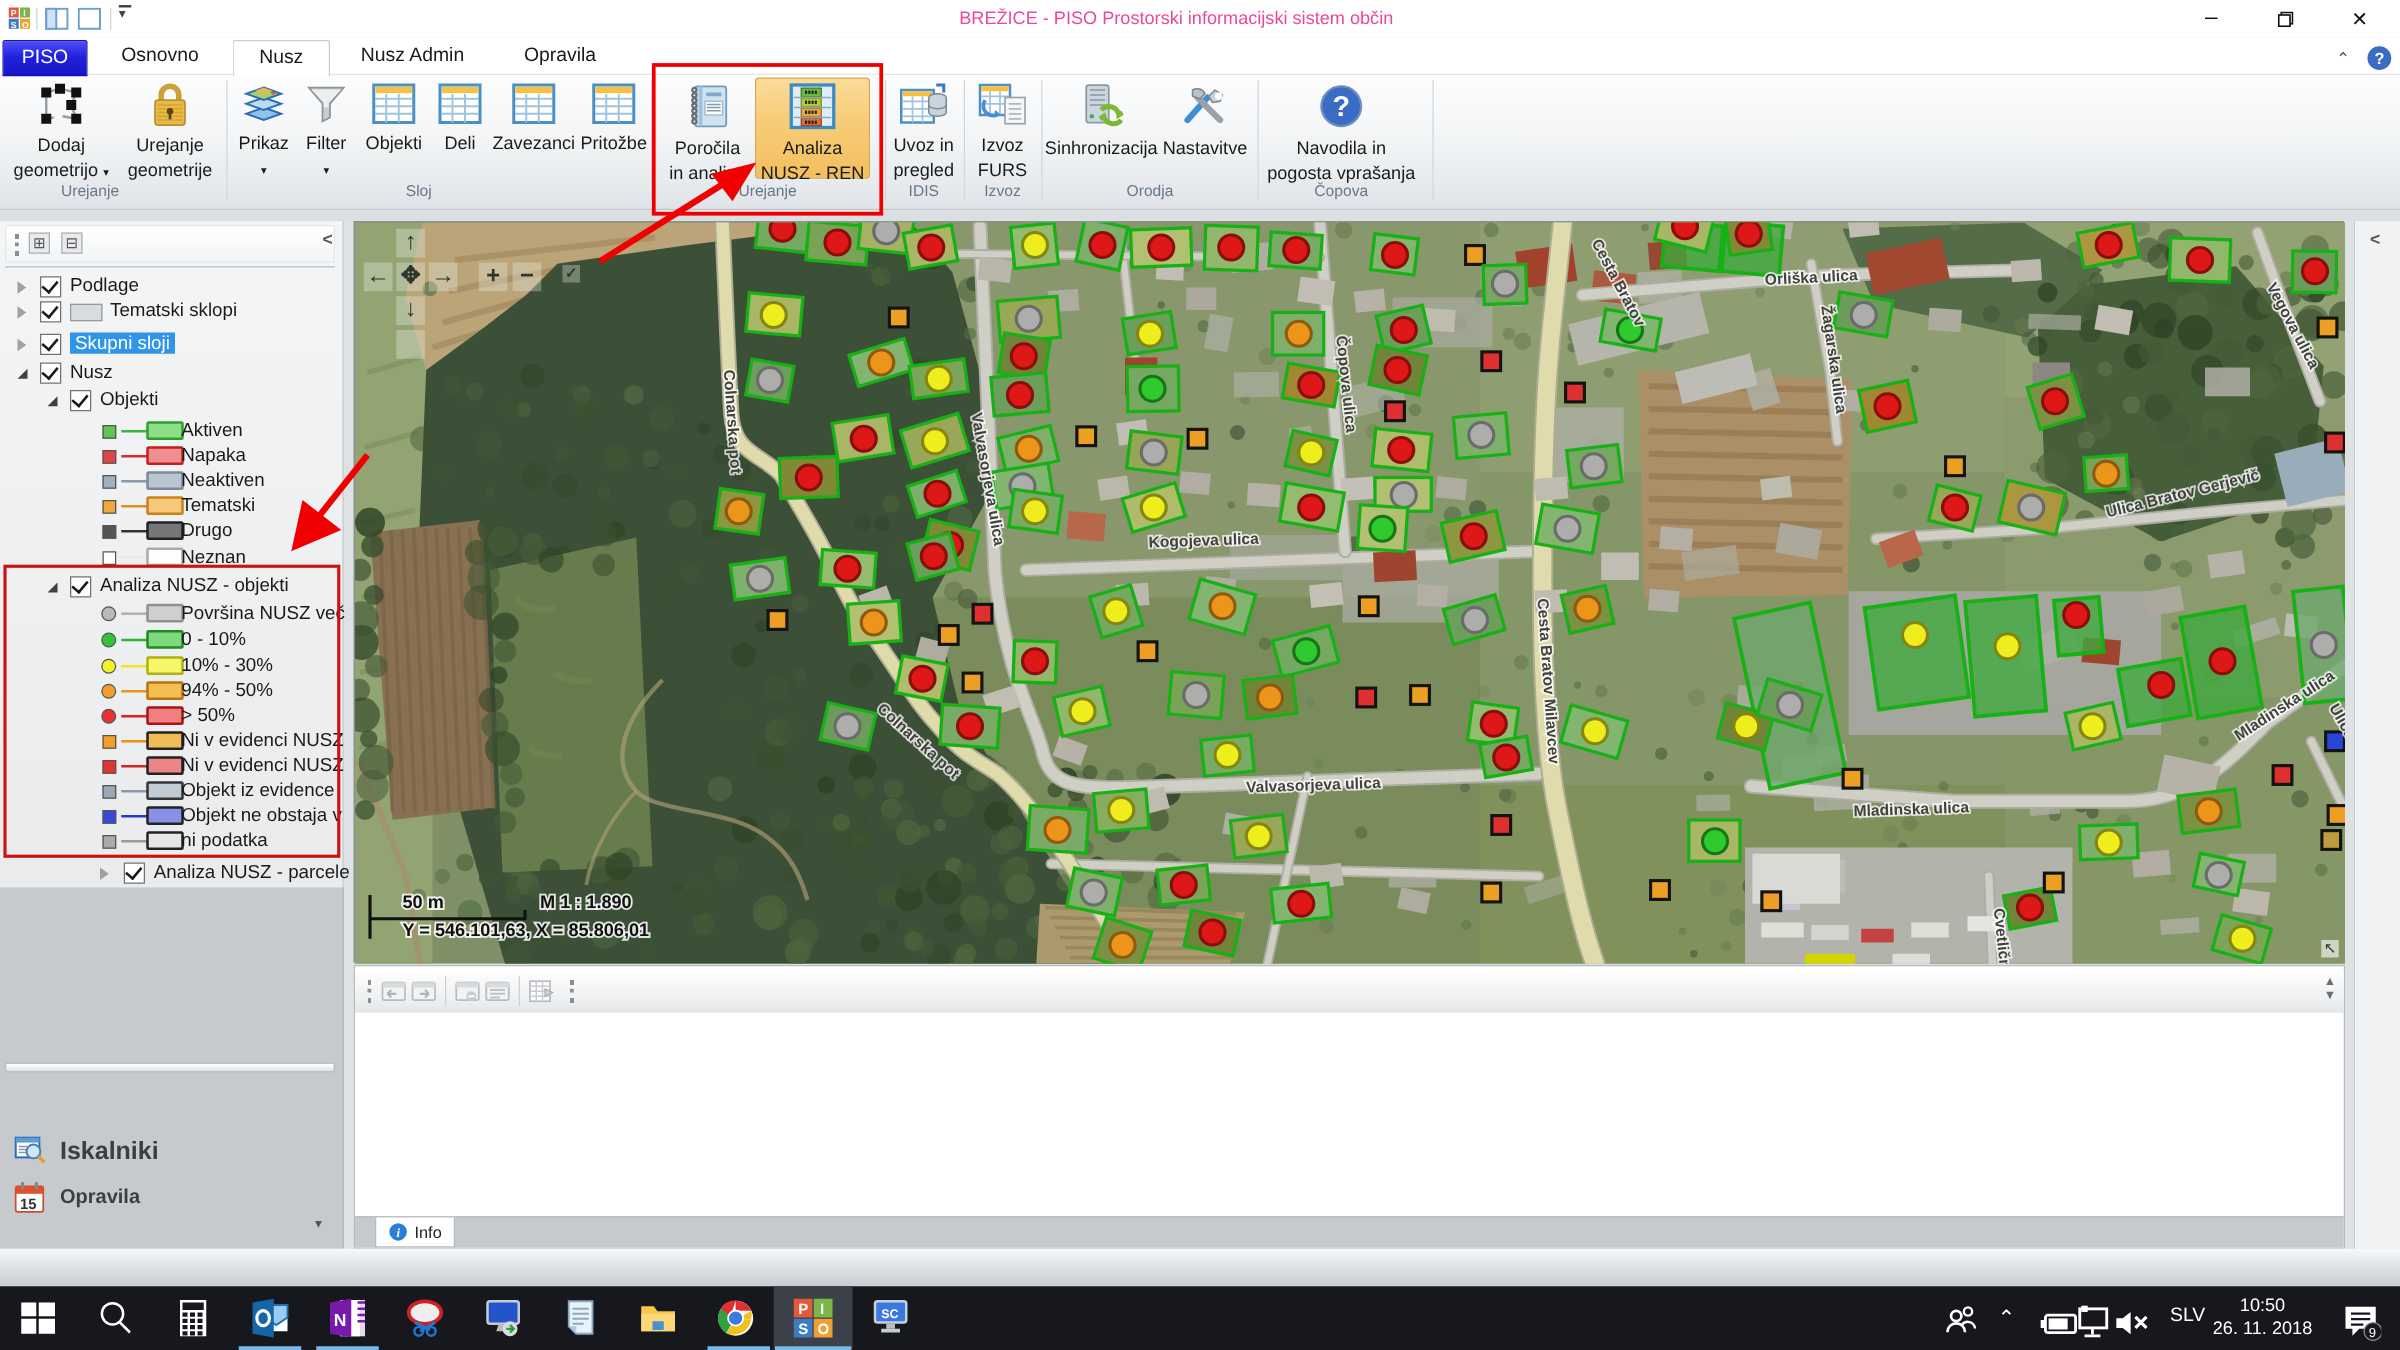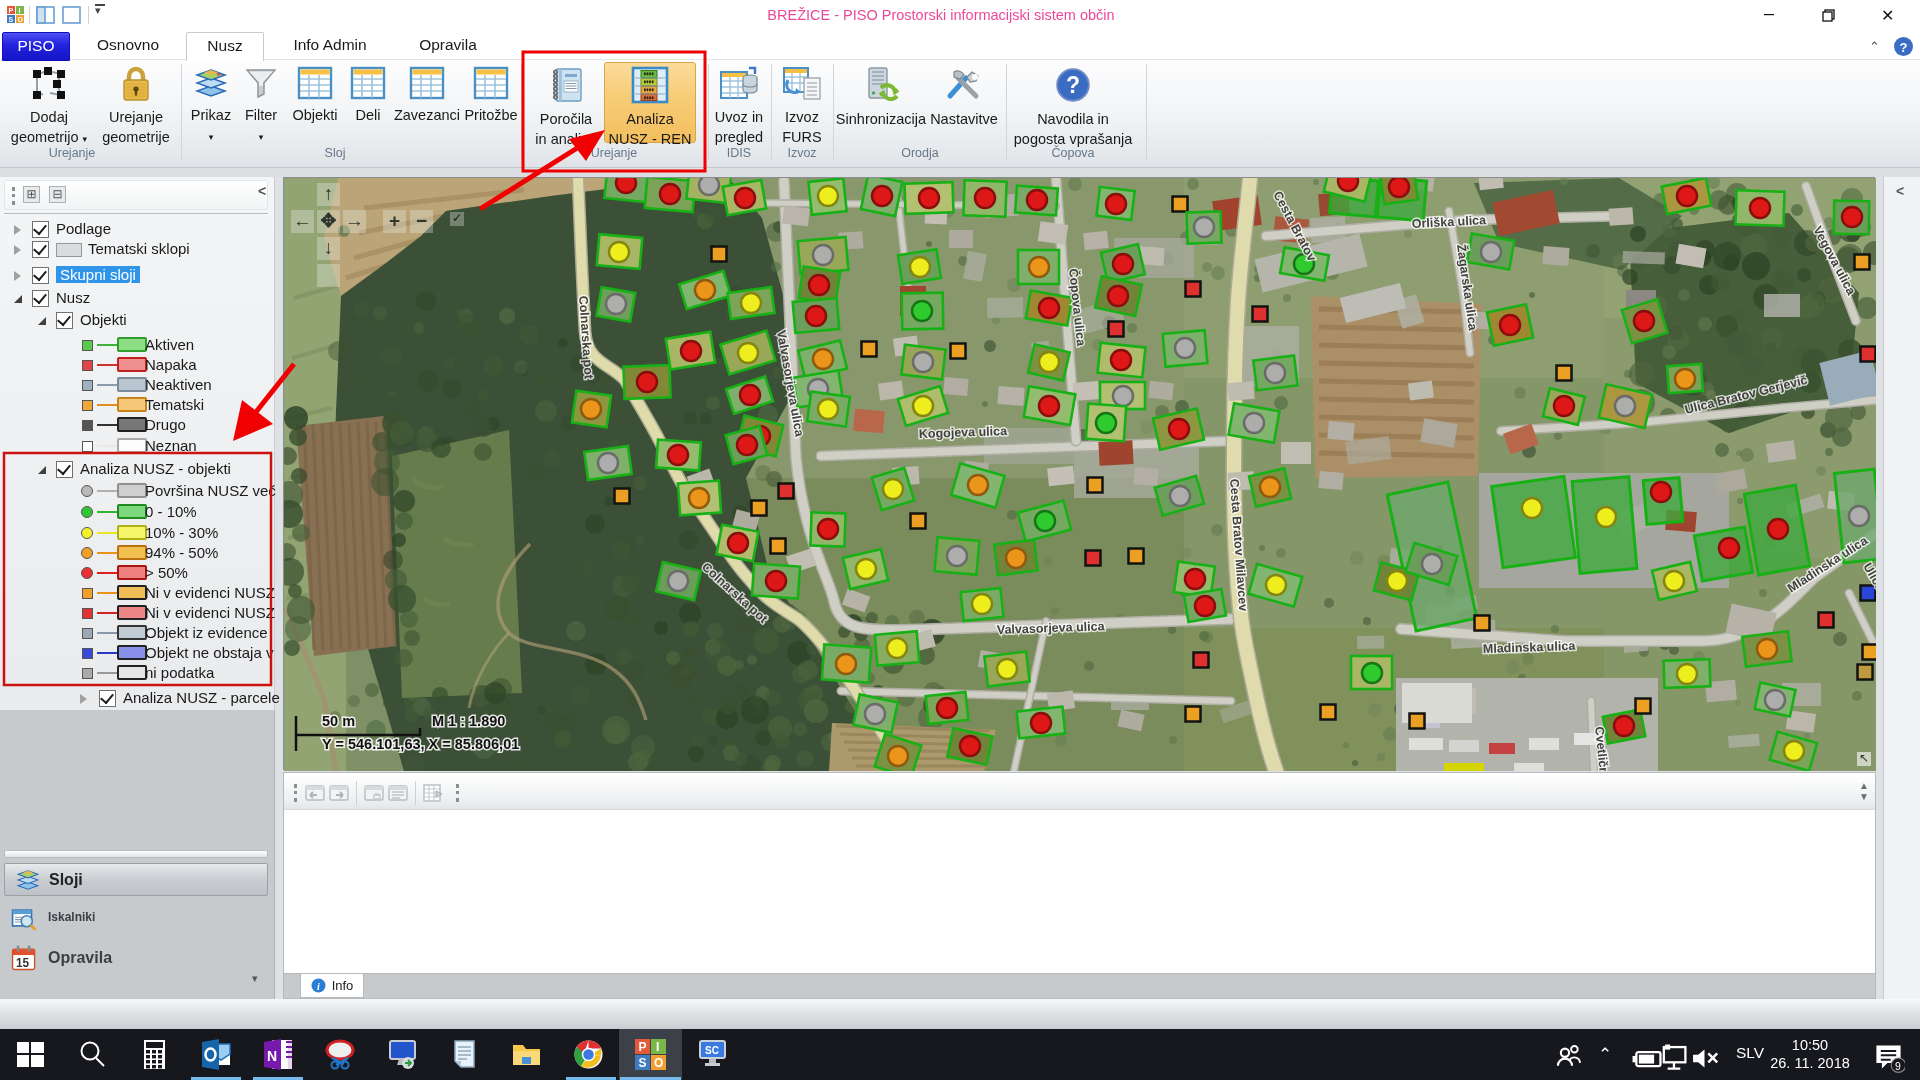--- a/index.html
+++ b/index.html
@@ -72,21 +72,21 @@
   <svg class="abs" style="left:1822px;top:9px" width="13" height="13" viewBox="0 0 13 13">
       <rect x="3" y="1" width="9" height="9" fill="none" stroke="#111" stroke-width="1.3"></rect>
       <rect x="1" y="3" width="9" height="9" fill="#fff" stroke="#111" stroke-width="1.3"></rect>
     </svg>
   <div class="abs" style="left:1881px;top:6px;font-size:16px;color:#111">✕</div>
 </div>
 <div class="abs" id="tabrow">
   <div class="tab" id="tab-piso">PISO</div>
   <div class="tab" style="left:80px;width:96px">Osnovno</div>
   <div class="tab" id="tab-nusz" style="left:186px;width:78px">Nusz</div>
-  <div class="tab" style="left:274px;width:112px">Info Admin</div>
+  <div class="tab" style="left:274px;width:112px">Nusz Admin</div>
   <div class="tab" style="left:396px;width:104px">Opravila</div>
   <div class="abs" style="left:1869px;top:9px;color:#555;font-size:13px">⌃</div>
   <svg class="abs" style="left:1893px;top:6px" width="21" height="21" viewBox="0 0 21 21">
       <circle cx="10.5" cy="10.5" r="9.5" fill="#3a6cc4"></circle>
       <text x="10.5" y="15.5" font-size="13" font-weight="bold" fill="#fff" text-anchor="middle" font-family="Liberation Sans">?</text>
     </svg>
 </div>
 <div class="abs" id="ribbon">
 <div class="rsep" style="left:181px"></div>
 <div class="rsep" style="left:521px"></div>
@@ -372,38 +372,29 @@
       </div>
 <div class="treerow" style="top:512px">
         <span class="tri closed" style="left:80px;top:5px"></span>
         <span class="chk" style="left:99px;top:1px"></span>
         <span style="position:absolute;left:123px;top:0px;font-size:15px;">Analiza NUSZ - parcele</span>
       </div>
   </div>
 </div>
 <div class="abs" id="sidebar2">
   <div class="abs" style="left:4px;top:140px;width:264px;height:8px;background:linear-gradient(#fff,#dfe2e4);border:1px solid #b8bcc0;border-radius:2px"></div>
-  <div class="abs" style="left:4px;top:153px;width:264px;height:33px;background:linear-gradient(#e8eaec,#c9cdd1 50%,#bec2c6);border:1px solid #9aa0a5;border-radius:2px">
-     <svg class="abs" style="left:10px;top:4px" width="26" height="24" viewBox="0 0 34 34">
-        <path d="M17,20 L31,25 L17,30 L3,25 Z" fill="#8fc4ea" stroke="#2b6cb8" stroke-width="1.5"></path>
-        <path d="M17,12 L31,17 L17,22 L3,17 Z" fill="#bcdcf2" stroke="#2b6cb8" stroke-width="1.5"></path>
-        <path d="M17,4 L31,9 L17,14 L3,9 Z" fill="#a6d06a" stroke="#2b6cb8" stroke-width="1.5"></path>
-        <path d="M17,4 L24,6.5 L17,9 L10,6.5 Z" fill="#e8b84b"></path>
-      </svg>
-     <span class="abs" style="left:44px;top:7px;font-size:16px;font-weight:bold;color:#222">Sloji</span>
-  </div>
   <div class="abs" style="left:4px;top:195px;height:30px">
      <svg class="abs" style="left:6px;top:2px" width="28" height="26" viewBox="0 0 33 33">
         <rect x="2" y="4" width="24" height="20" fill="#fff" stroke="#2b6cb8" stroke-width="2"></rect>
         <rect x="2" y="4" width="24" height="5" fill="#5a9fd4"></rect>
         <path d="M5,13 h9 M5,16 h9 M5,19 h9" stroke="#8899aa" stroke-width="1.4"></path>
         <circle cx="20" cy="18" r="7" fill="#cfe6f5" stroke="#4a80b0" stroke-width="2"></circle>
         <path d="M25,23 l6,6" stroke="#e8a020" stroke-width="3.5"></path>
       </svg>
-     <span class="abs" style="left:44px;top:5px;font-size:12px;font-weight:bold;color:#3a3f44">Iskalniki</span>
+     <span class="abs" style="left:44px;top:5px;font-size:20px;font-weight:bold;color:#3a3f44">Iskalniki</span>
   </div>
   <div class="abs" style="left:4px;top:233px;height:30px">
      <svg class="abs" style="left:6px;top:1px" width="28" height="28" viewBox="0 0 33 33">
         <rect x="3" y="6" width="26" height="24" rx="2" fill="#fff" stroke="#c85028" stroke-width="1.6"></rect>
         <rect x="3" y="6" width="26" height="7" fill="#e05030"></rect>
         <rect x="8" y="2" width="3" height="7" fill="#888"></rect>
         <rect x="21" y="2" width="3" height="7" fill="#888"></rect>
         <text x="7" y="27" font-size="14" font-weight="bold" fill="#333" font-family="Liberation Sans">15</text>
       </svg>
      <span class="abs" style="left:44px;top:6px;font-size:16px;font-weight:bold;color:#3a3f44">Opravila</span>

